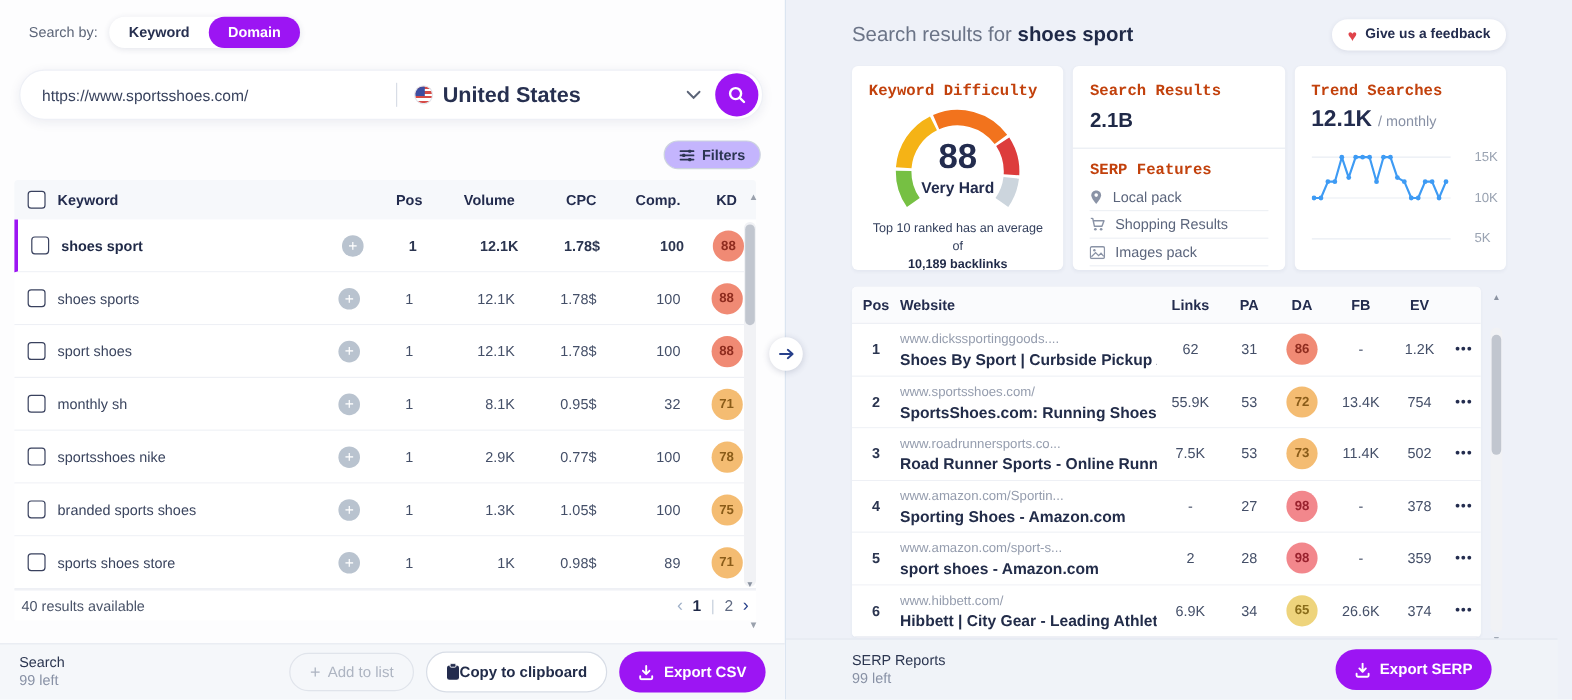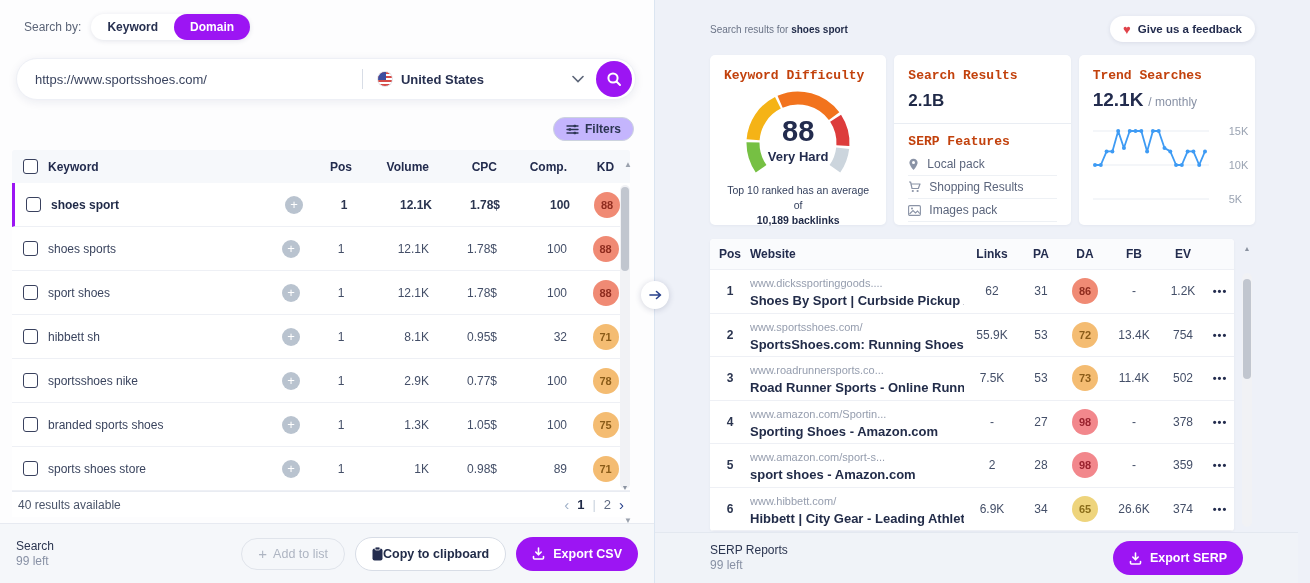--- a/index.html
+++ b/index.html
@@ -14,21 +14,21 @@
   .searchby-label { font-size:12px; color:#5c6578; }
   .seg-control { display:flex; align-items:center; background:#ffffff; border-radius:18px; box-shadow:0 1px 5px rgba(40,50,90,.12); }
   .seg-opt { padding:6px 16px; font-size:12px; font-weight:bold; color:#273050; border-radius:16px; cursor:pointer; }
   .seg-opt.active { background:#9c15f3; color:#fff; }
 
   .searchbar { margin-top:18px; margin-left:-8px; width:620px; height:42px; background:#fff; border:1px solid #eef0f6; border-radius:22px; box-shadow:0 2px 10px rgba(30,40,90,.08); display:flex; align-items:center; padding:0 3px 0 18px; }
   .url-input { flex:1; border:none; outline:none; font-size:13px; color:#39435e; font-family:"Liberation Sans",sans-serif; background:transparent; }
   .sb-divider { width:1px; height:20px; background:#d8dde6; margin:0 14px; }
   .flag { width:16px; height:16px; border-radius:50%; background:repeating-linear-gradient(180deg,#d64b47 0 2px,#fff 2px 4px); position:relative; overflow:hidden; border:1px solid #e3e6ec; }
   .flag::after { content:''; position:absolute; left:0; top:0; width:8px; height:8px; background:#3c4da0; }
-  .country-label { font-size:13px; font-weight:bold; color:#273050; margin-left:8px; }
+  .country-label { font-size:18px; font-weight:bold; color:#273050; margin-left:8px; }
   .chev { margin-left:88px; color:#5c6578; display:flex; }
   .search-btn { width:36px; height:36px; border-radius:50%; background:#9c15f3; border:none; margin-left:12px; display:flex; align-items:center; justify-content:center; cursor:pointer; flex:0 0 auto; }
 
   .filters-row { display:flex; justify-content:flex-end; margin-top:17px; padding-right:0px; }
   .filters-btn { display:flex; align-items:center; gap:6px; height:24px; padding:0 12px; border:1px solid #ccd3de; border-radius:13px; background:#c4b5fd; font-size:12px; font-weight:bold; color:#2b3552; cursor:pointer; }
 
   
   .kw-table { margin:9px 24px 0 12px; }
   .kw-head { display:grid; grid-template-columns:36px 215px 56px 44px 80px 68px 70px 1fr; align-items:center; height:33px; background:#f6f8fb; font-size:12px; font-weight:bold; color:#232c4e; border-radius:3px 3px 0 0; }
   .kw-row { position:relative; display:grid; grid-template-columns:36px 215px 56px 44px 80px 68px 70px 1fr; align-items:center; height:44px; background:#fff; border-bottom:1px solid #eef0f5; font-size:12px; color:#3a445e; cursor:pointer; }
@@ -60,36 +60,36 @@
 
   
   .kw-body-wrap { position:relative; }
   .inner-scroll { position:absolute; right:0px; top:2px; bottom:2px; width:10px; background:#f1f2f5; border-radius:5px; }
   .inner-scroll .thumb { position:absolute; top:2px; left:1px; width:8px; border-radius:4px; background:#c1c6cf; height:84px; }
   .inner-scroll .sb-down { position:absolute; bottom:-2px; left:0; width:10px; text-align:center; font-size:7px; color:#8b93a1; }
   .outer-scroll { position:absolute; right:20px; top:160px; bottom:58px; width:12px; }
   .outer-scroll span { position:absolute; left:0; width:12px; text-align:center; font-size:8px; color:#9aa1ad; }
   .outer-scroll .up { top:0; } .outer-scroll .down { bottom:0; }
 
-  .lp-footer { position:absolute; left:0; right:0; bottom:0; height:60px; background:#f5f7fa; border-top:1px solid #e7eaf1; display:flex; align-items:center; justify-content:space-between; padding:0 16px 0 16px; }
+  .lp-footer { position:absolute; left:0; right:0; bottom:0; height:47px; background:#f5f7fa; border-top:1px solid #e7eaf1; display:flex; align-items:center; justify-content:space-between; padding:0 16px 0 16px; }
   .credit { font-size:12px; line-height:15px; }
   .credit .t { color:#2b3550; }
   .credit .r { color:#8891a5; }
   .fbtns { display:flex; align-items:center; gap:10px; }
   .btn-ghost { display:flex; align-items:center; gap:6px; height:32px; padding:0 16px; border-radius:17px; border:1px solid #e0e4eb; background:transparent; color:#aeb5c2; font-size:12.5px; cursor:pointer; font-family:inherit; }
   .btn-white { display:flex; align-items:center; gap:0; height:34px; padding:0 16px; border-radius:18px; border:1px solid #d8dde6; background:#fff; color:#222c49; font-size:12.5px; font-weight:bold; cursor:pointer; font-family:inherit; }
   .btn-purple { display:flex; align-items:center; gap:8px; height:34px; padding:0 16px; border-radius:18px; border:none; background:#9c15f3; color:#fff; font-size:12.5px; font-weight:bold; cursor:pointer; font-family:inherit; }
 
   
   .panel-toggle { position:absolute; left:641px; top:281px; width:28px; height:28px; border-radius:50%; background:#fff; box-shadow:0 1px 6px rgba(40,50,90,.2); border:none; display:flex; align-items:center; justify-content:center; cursor:pointer; z-index:6; color:#27408b; font-size:14px; }
 
   
   .right-panel { position:relative; width:655px; height:583px; background:#eef1f8; padding:0 55px; }
   .rp-header { display:flex; justify-content:space-between; align-items:center; padding-top:16px; }
-  .rp-title { font-size:10px; color:#6b7487; }
+  .rp-title { font-size:17px; color:#6b7487; }
   .rp-title b { color:#1f2947; }
   .feedback-btn { display:flex; align-items:center; gap:7px; height:26px; padding:0 13px; background:#fff; border:none; border-radius:14px; box-shadow:0 1px 4px rgba(40,50,90,.1); font-size:11.5px; font-weight:bold; color:#232c4e; cursor:pointer; font-family:inherit; }
   .heart { color:#e0434a; font-size:13px; line-height:1; }
 
   .cards { display:flex; gap:8px; margin-top:13px; }
   .card { background:#fff; border-radius:5px; box-shadow:0 1px 3px rgba(40,50,90,.05); height:170px; padding:13px 14px; flex:1; position:relative; }
   .card-title { font-size:13px; font-weight:bold; color:#c2410c;font-family:Liberation Mono, monospace; }
 
   .gauge-wrap { position:relative; width:126px; margin:2px auto 0; height:92px; }
   .gauge-score { position:absolute; left:0; right:0; top:30px; text-align:center; font-size:29px; font-weight:bold; color:#232c4e; }
@@ -249,21 +249,21 @@
             <span class="cell-num">100</span>
             <span class="cell-kd">
               <span class="badge b-red">88</span>
             </span>
           </div>
 
           <div class="kw-row">
             <span class="cell-check">
               <span class="checkbox"></span>
             </span>
-            <span class="kw-name">hibbett sh</span>
+            <span class="kw-name">monthly sh</span>
             <span class="cell-plus">
               <button class="plus-btn">+</button>
             </span>
             <span class="cell-pos">1</span>
             <span class="cell-num">8.1K</span>
             <span class="cell-num">0.95$</span>
             <span class="cell-num">32</span>
             <span class="cell-kd">
               <span class="badge b-orange">71</span>
             </span>

